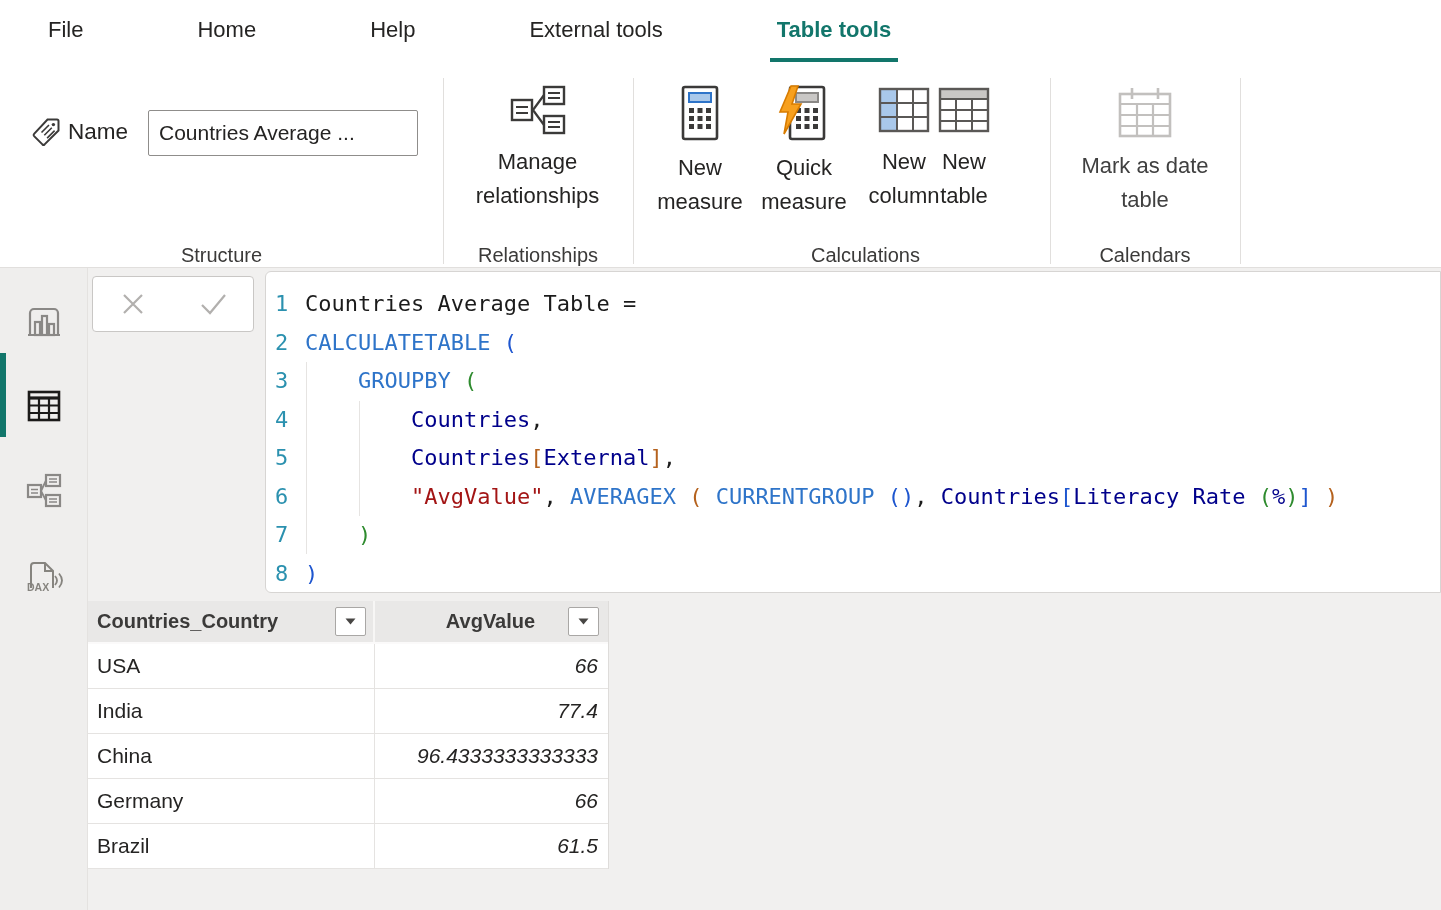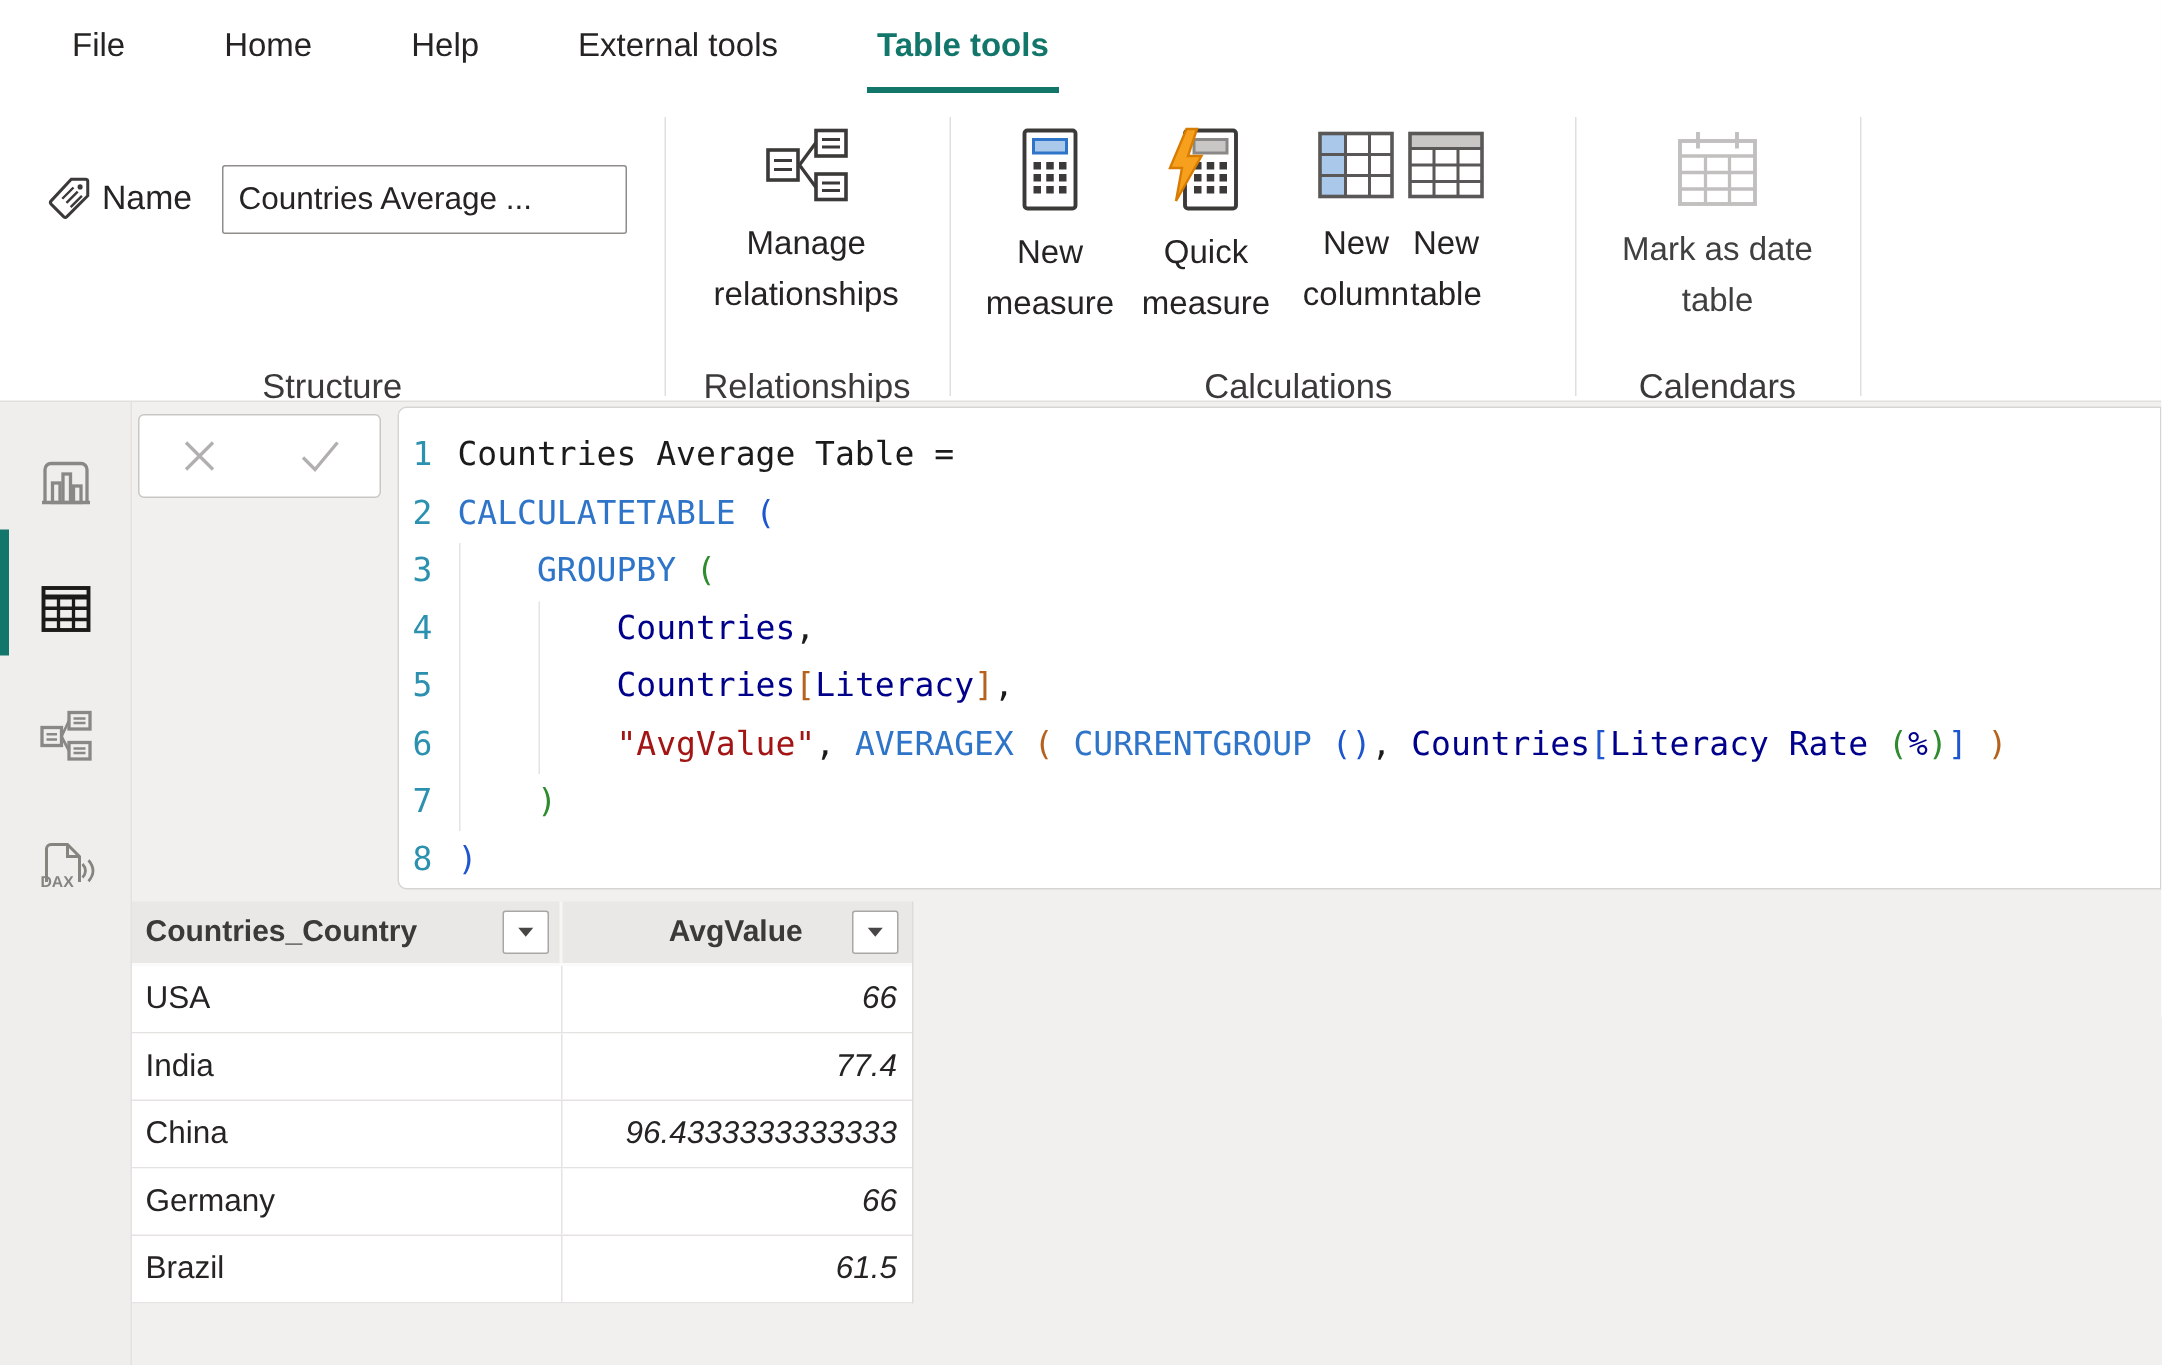--- a/index.html
+++ b/index.html
@@ -1,29 +1,29 @@
 <!DOCTYPE html>
 <html style="--accent: #12766B;"><head>
 <meta charset="utf-8">
 <style>
   :root{ --accent:#12766B; }
   html,body{margin:0;padding:0;background:#fff;}
   #canvas{position:relative;width:1441px;height:910px;background:#fff;overflow:hidden;
           font-family:"Liberation Sans",sans-serif;color:#252423;}
 
   
-  #tabstrip{position:absolute;left:0;top:0;width:100%;height:62px;background:#fff;display:flex;padding-left:15px;box-sizing:border-box;}
+  #tabstrip{position:absolute;left:0;top:0;width:100%;height:62px;background:#fff;display:flex;padding-left:15px;box-sizing:border-box;gap:48px;}
   .tab{position:relative;padding:0 33px;line-height:60px;font-size:22px;color:#252423;cursor:default;white-space:nowrap;}
   .tab.active{color:var(--accent);font-weight:bold;}
   .tab-underline{position:absolute;left:26px;right:26px;bottom:0;height:4px;background:var(--accent);}
 
   
   #ribbon{position:absolute;left:0;top:62px;width:100%;height:206px;background:#fff;border-bottom:1px solid #e1dfdd;box-sizing:border-box;}
   .rdiv{position:absolute;top:16px;height:186px;width:1px;background:#e1dfdd;}
-  .grouplabel{position:absolute;top:182px;font-size:23px;color:#3b3a39;text-align:center;}
+  .grouplabel{position:absolute;top:182px;font-size:20px;color:#3b3a39;text-align:center;}
   .ribbonbtn{position:absolute;top:22px;display:flex;flex-direction:column;align-items:center;gap:9px;cursor:default;}
   .ribbonbtn .blabel{font-size:22px;line-height:1.55;text-align:center;color:#252423;}
   .ribbonbtn.disabled .blabel{color:#404040;}
   #name-label{position:absolute;left:68px;top:57px;font-size:22.5px;color:#252423;}
   #name-input{position:absolute;left:148px;top:48px;width:248px;height:44px;border:1px solid #8f8d8b;border-radius:2px;
               font-family:"Liberation Sans",sans-serif;font-size:21px;color:#252423;padding:0 10px;background:#fff;}
   #tag-icon{position:absolute;left:30px;top:54px;}
 
   
   #sidebar{position:absolute;left:0;top:268px;width:88px;height:642px;background:#efeeed;border-right:1px solid #e4e2e0;box-sizing:border-box;}
@@ -261,21 +261,21 @@
           <div class="code-line">
             <span class="line-num" style="color: rgb(43, 145, 175);">3</span>
             <span class="line-code"><span style="color: rgb(27, 27, 27);">    </span><span style="color: rgb(46, 116, 201);">GROUPBY </span><span style="color: rgb(46, 139, 46);">(</span></span>
           </div>
           <div class="code-line">
             <span class="line-num" style="color: rgb(43, 145, 175);">4</span>
             <span class="line-code"><span style="color: rgb(27, 27, 27);">        </span><span style="color: rgb(0, 0, 139);">Countries</span><span style="color: rgb(27, 27, 27);">,</span></span>
           </div>
           <div class="code-line">
             <span class="line-num" style="color: rgb(43, 145, 175);">5</span>
-            <span class="line-code"><span style="color: rgb(27, 27, 27);">        </span><span style="color: rgb(0, 0, 139);">Countries</span><span style="color: rgb(181, 98, 30);">[</span><span style="color: rgb(0, 0, 139);">Literacy</span><span style="color: rgb(181, 98, 30);">]</span><span style="color: rgb(27, 27, 27);">,</span></span>
+            <span class="line-code"><span style="color: rgb(27, 27, 27);">        </span><span style="color: rgb(0, 0, 139);">Countries</span><span style="color: rgb(181, 98, 30);">[</span><span style="color: rgb(0, 0, 139);">External</span><span style="color: rgb(181, 98, 30);">]</span><span style="color: rgb(27, 27, 27);">,</span></span>
           </div>
           <div class="code-line">
             <span class="line-num" style="color: rgb(43, 145, 175);">6</span>
             <span class="line-code"><span style="color: rgb(27, 27, 27);">        </span><span style="color: rgb(163, 21, 21);">"AvgValue"</span><span style="color: rgb(27, 27, 27);">, </span><span style="color: rgb(46, 116, 201);">AVERAGEX </span><span style="color: rgb(181, 98, 30);">( </span><span style="color: rgb(46, 116, 201);">CURRENTGROUP </span><span style="color: rgb(30, 86, 207);">()</span><span style="color: rgb(27, 27, 27);">, </span><span style="color: rgb(0, 0, 139);">Countries</span><span style="color: rgb(30, 86, 207);">[</span><span style="color: rgb(0, 0, 139);">Literacy Rate </span><span style="color: rgb(46, 139, 46);">(</span><span style="color: rgb(0, 0, 139);">%</span><span style="color: rgb(46, 139, 46);">)</span><span style="color: rgb(30, 86, 207);">]</span><span style="color: rgb(181, 98, 30);"> )</span></span>
           </div>
           <div class="code-line">
             <span class="line-num" style="color: rgb(43, 145, 175);">7</span>
             <span class="line-code"><span style="color: rgb(27, 27, 27);">    </span><span style="color: rgb(46, 139, 46);">)</span></span>
           </div>
           <div class="code-line">

